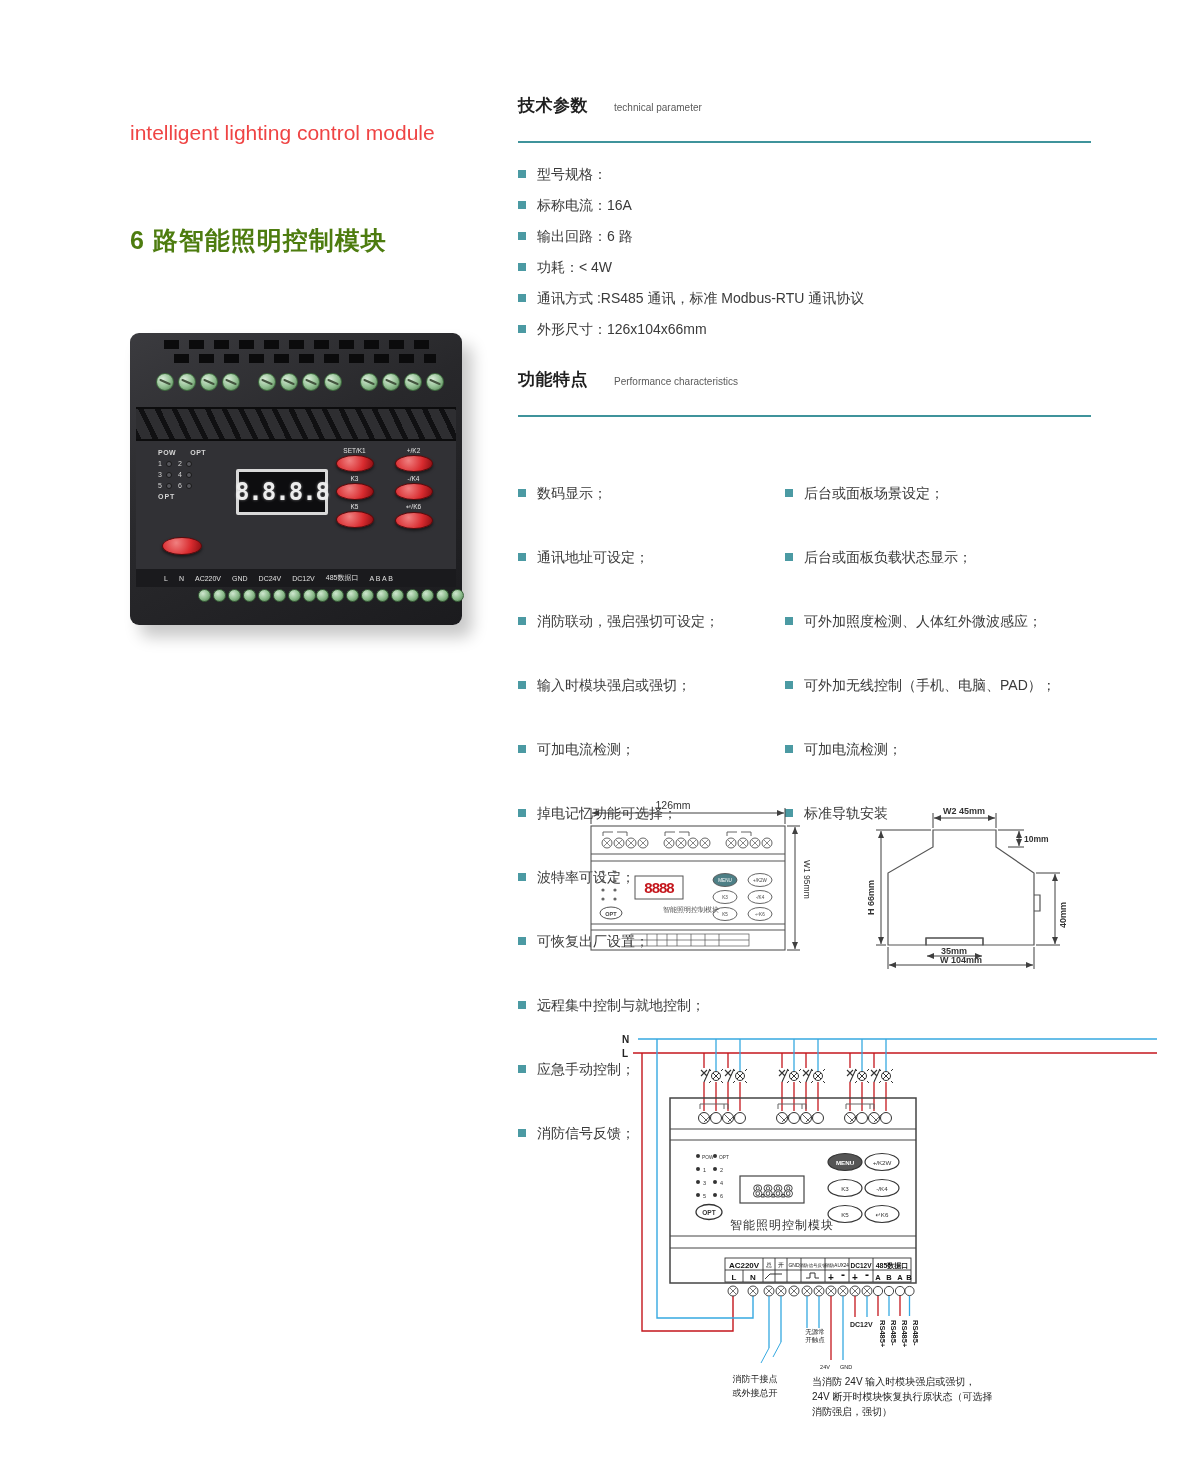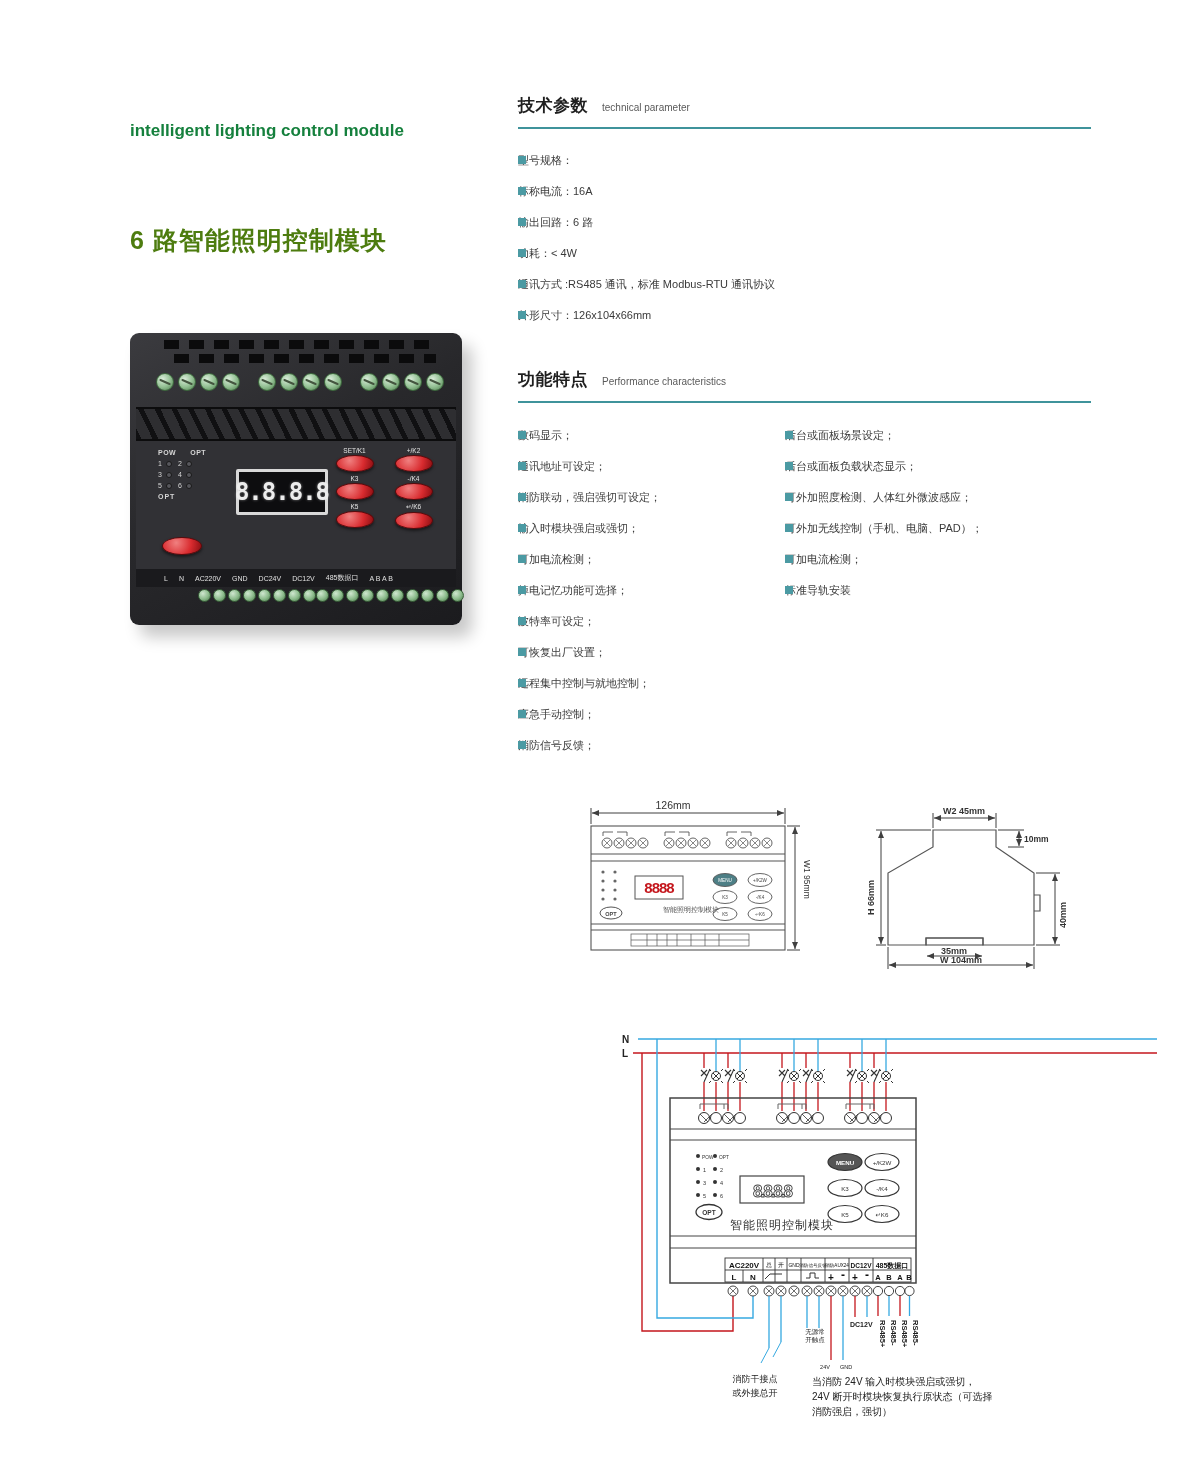--- a/index.html
+++ b/index.html
@@ -2,21 +2,21 @@
 <html><head>
 <meta charset="utf-8">
 <style>
   * { margin:0; padding:0; box-sizing:border-box; }
   html,body { background:#ffffff; }
   body { font-family:"Liberation Sans","DejaVu Sans",sans-serif; color:#3a3a3a; }
   #page { position:relative; width:1204px; height:1479px; background:#fff; overflow:hidden; }
 
   
   .title-en { position:absolute; left:130px; top:120px; width:310px;
-    font-size:17px; font-weight:bold; color:#15803d; line-height:1.25; }
+    font-size:21px; font-weight:normal; color:#ef4444; line-height:1.25; }
   .title-cn { position:absolute; left:130px; top:224px; width:360px;
     font-size:25px; font-weight:bold; color:#4d7c0f; letter-spacing:1px; }
 
   
   .photo { position:absolute; left:130px; top:333px; width:332px; height:292px; }
   .ph-body { position:absolute; inset:0; border-radius:9px;
     background:linear-gradient(150deg,#3b3b3f 0%,#28282b 45%,#1b1b1e 100%);
     box-shadow:10px 12px 16px rgba(0,0,0,.22); }
   .ph-vents { position:absolute; left:34px; right:26px; height:9px;
     background:repeating-linear-gradient(90deg,#0b0b0c 0 15px,transparent 15px 25px); }
@@ -50,30 +50,30 @@
   .btn-cell .rbtn { width:38px; height:17px; }
   .ph-strip { position:absolute; left:6px; right:6px; top:236px; height:18px; background:#1a1a1d;
     display:flex; align-items:center; gap:11px; padding:0 28px; color:#e0e0e0; font-size:7px; white-space:nowrap; }
   .ph-bterm { position:absolute; top:256px; left:0; right:0; display:flex; justify-content:space-between; padding:0 40px 0 68px; }
   .btrow { display:flex; gap:2px; }
   .bscrew { width:13px; height:13px; border-radius:50%;
     background:radial-gradient(circle at 35% 32%,#cfe6cf,#8aba8a 55%,#567f56 92%); border:1px solid #3a633a; }
 
   
   .sec { position:absolute; left:518px; width:573px; }
-  .sec-head { display:flex; align-items:baseline; gap:14px; border-bottom:2px solid #3f939b; padding-bottom:10px; }
+  .sec-head { display:flex; align-items:baseline; gap:26px; border-bottom:2px solid #3f939b; padding-bottom:24px; }
   .sec-head .cn { font-size:17px; font-weight:bold; color:#1f1f1f; letter-spacing:.5px; }
   .sec-head .en { font-size:10px; color:#5a5a5a; }
   ul.blist { list-style:none; margin-top:21px; }
-  ul.blist li { position:relative; font-size:11px; color:#3a3a3a; line-height:20px; margin-bottom:11px; }
+  ul.blist li { position:relative; padding-left:19px; font-size:14px; color:#3a3a3a; line-height:20px; margin-bottom:11px; }
   ul.blist li::before { content:""; position:absolute; left:0; top:6px; width:8px; height:8px; background:#4b9aa3; }
   .feat-wrap { display:flex; margin-top:22px; }
   .feat-col1 { width:267px; }
   .feat-col2 { flex:1; }
-  .feat-wrap li { margin-bottom:15px; }
+  .feat-wrap li { margin-bottom:15px;margin-top:44px; }
 
   
   svg text { font-family:"Liberation Sans","DejaVu Sans",sans-serif; }
   .drawing { position:absolute; }
 </style>
 </head>
 <body>
 
 <div id="page">
 

